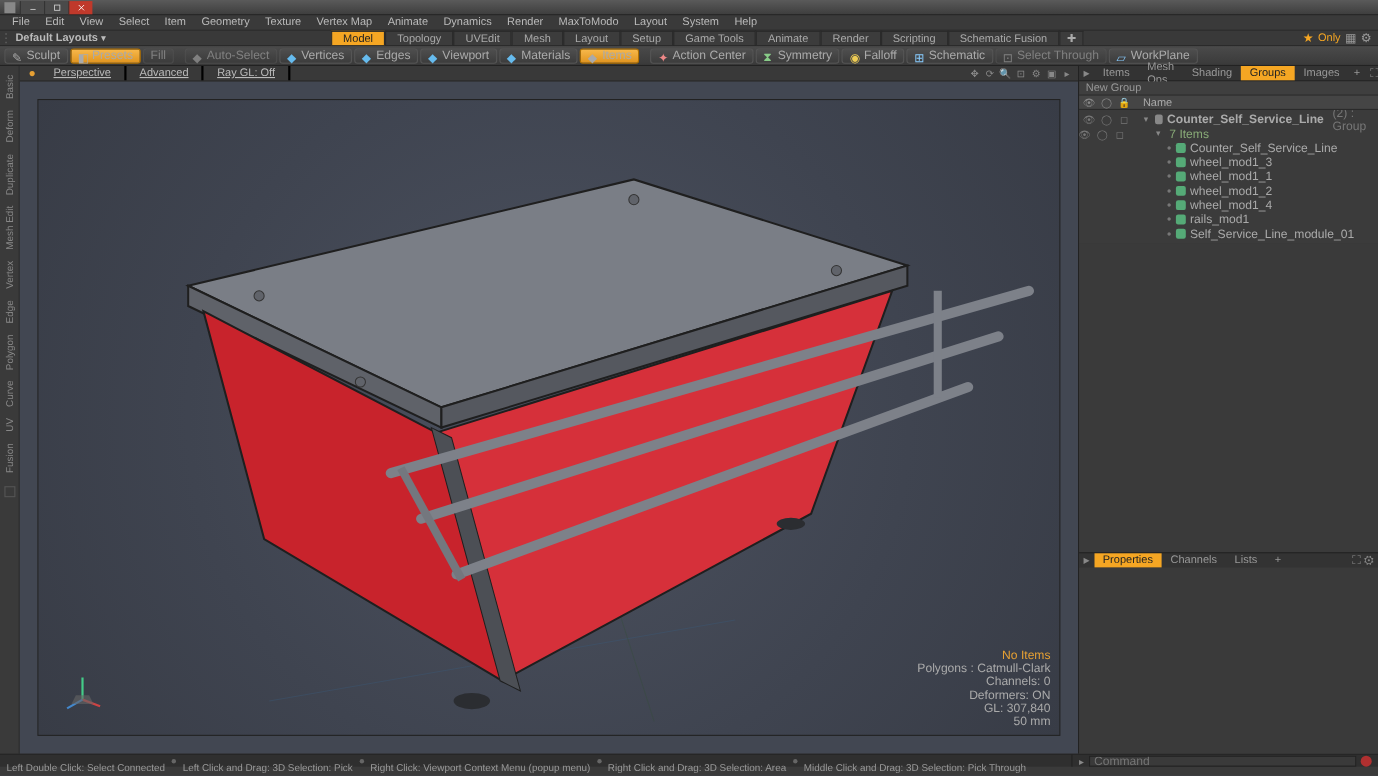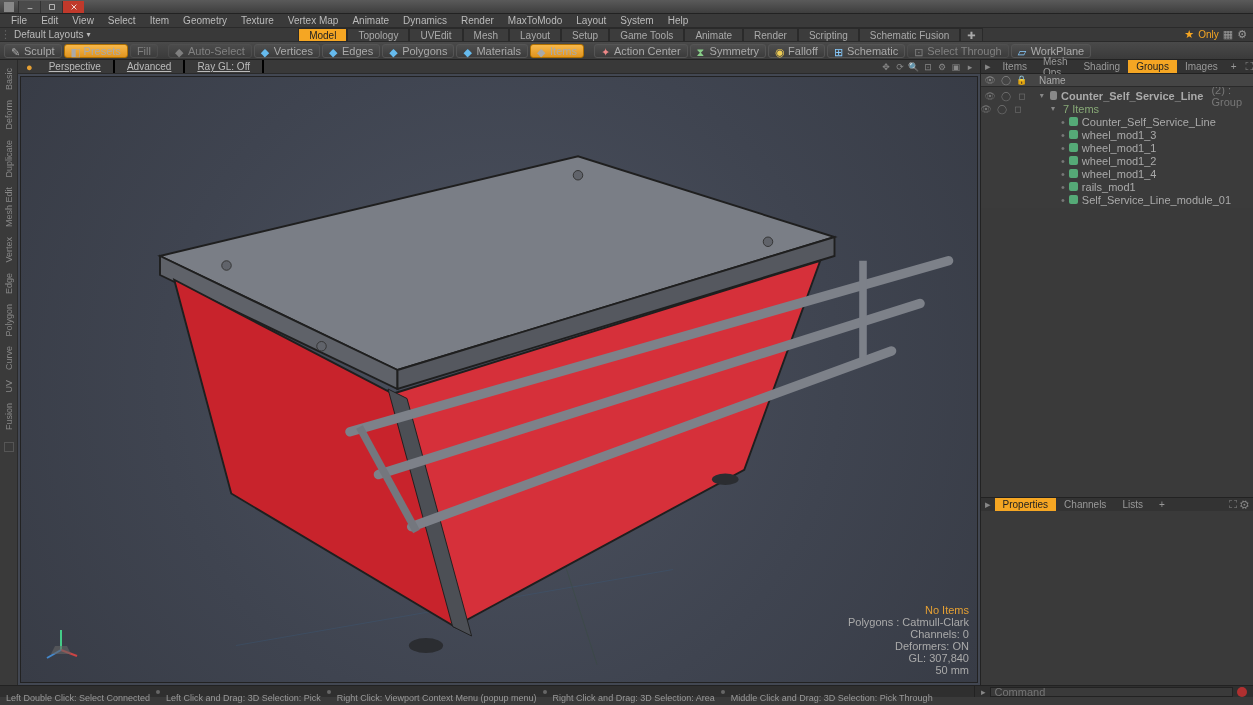--- a/index.html
+++ b/index.html
@@ -14,21 +14,21 @@
 .titlebar .winbtn.close { background: #c0392b; }
 .titlebar .winbtn svg { width: 8px; height: 8px; }
 
 
 .menubar { height: 14px; background: #3a3a3a; display: flex; align-items: center; padding: 0 4px; gap: 0; border-bottom: 1px solid #2a2a2a; }
 .menubar .mi { padding: 0 7px; color: #bbb; font-size: 10px; cursor: pointer; }
 
 
 .layoutbar { height: 14px; background: #393939; display: flex; align-items: center; border-bottom: 1px solid #2a2a2a; }
 .layoutbar .handle { width: 8px; text-align: center; color: #666; }
-.layoutbar .dropdown { padding: 0 6px; color: #bbb; font-size: 10px; display: flex; align-items: center; gap: 3px; }
+.layoutbar .dropdown { padding: 0 6px; color: #bbb; font-size: 10px; display: flex; align-items: center; gap: 3px; font-weight: bold; }
 .layoutbar .dropdown::after { content: "▾"; font-size: 8px; }
 .layoutbar .spacer { flex: 1; }
 .layoutbar .tabrow { display: flex; align-items: center; height: 100%; }
 .layoutbar .tab { padding: 0 10px; height: 100%; display: flex; align-items: center; color: #aaa; font-size: 10px; border: 1px solid #2a2a2a; border-bottom: none; background: #3c3c3c; cursor: pointer; }
 .layoutbar .tab.active { background: #f5a623; color: #222; }
 .layoutbar .tab.plus { padding: 0 6px; }
 .layoutbar .right { display: flex; align-items: center; gap: 4px; padding-right: 6px; }
 .layoutbar .only { color: #f5a623; font-size: 10px; text-align: right; }
 .layoutbar .star { color: #f5a623; font-size: 11px; }
 .layoutbar .gear { color: #999; }
@@ -48,21 +48,21 @@
 .leftstrip { width: 18px; background: #3a3a3a; display: flex; flex-direction: column; align-items: center; padding-top: 4px; gap: 2px; border-right: 1px solid #2a2a2a; }
 .leftstrip .vitem { writing-mode: vertical-rl; transform: rotate(180deg); font-size: 9px; color: #888; padding: 4px 0; cursor: pointer; }
 .leftstrip .vsq { width: 10px; height: 10px; border: 1px solid #555; margin-top: 6px; }
 
 
 .vpwrap { flex: 1; display: flex; flex-direction: column; background: #424752; position: relative; }
 .vptabs { height: 14px; background: #393939; display: flex; align-items: center; border-bottom: 1px solid #2a2a2a; padding-left: 8px; }
 .vptabs .vt { padding: 0 12px; font-size: 10px; color: #bbb; height: 100%; display: flex; align-items: center; border-right: 2px solid #000000; cursor: pointer; text-decoration: underline; }
 .vptabs .vicons { margin-left: auto; display: flex; gap: 2px; padding-right: 4px; }
 .vptabs .vicons span { width: 12px; height: 12px; display: flex; align-items: center; justify-content: center; color: #888; font-size: 9px; cursor: pointer; }
-.viewport { flex: 1; position: relative; background: radial-gradient(circle at 50% 50%, #4c5260 0%, #3f4450 60%, #383c46 100%); overflow: hidden; margin: 2px; border: 1px solid #222; padding-left: 44px; }
+.viewport { flex: 1; position: relative; background: radial-gradient(circle at 50% 50%, #4c5260 0%, #3f4450 60%, #383c46 100%); overflow: hidden; margin: 16px; border: 1px solid #222; padding-left: 44px; }
 .axisgizmo { position: absolute; left: 20px; bottom: 20px; width: 40px; height: 40px; }
 .vpstats { position: absolute; right: 8px; bottom: 6px; text-align: right; font-size: 10px; color: #999; line-height: 12px; }
 .vpstats .noitems { color: #e6a033; }
 
 
 .rightpanel { width: 273px; background: #393939; display: flex; flex-direction: column; border-left: 1px solid #222; }
 .rptabs { height: 14px; display: flex; align-items: center; background: #333; border-bottom: 1px solid #222; }
 .rptabs .rt { padding: 0 8px; font-size: 10px; color: #999; height: 100%; display: flex; align-items: center; cursor: pointer; }
 .rptabs .rt.active { background: #f5a623; color: #222; }
 .rptabs .rt.plus { padding: 0 5px; }
@@ -189,21 +189,21 @@
   <span class="tbtn">
       <span class="ticon" style="color:#6be">◆</span>
       <span>Vertices</span>
     </span>
   <span class="tbtn">
       <span class="ticon" style="color:#6be">◆</span>
       <span>Edges</span>
     </span>
   <span class="tbtn">
       <span class="ticon" style="color:#6be">◆</span>
-      <span>Polygons</span>
+      <span>Viewport</span>
     </span>
   <span class="tbtn">
       <span class="ticon" style="color:#6be">◆</span>
       <span>Materials</span>
     </span>
   <span class="tbtn orange">
       <span class="ticon">◆</span>
       <span>Items</span>
     </span>
   <div class="sep"></div>
@@ -323,20 +323,21 @@
     <div class="rptabs">
       <span style="padding:0 4px;color:#888">▸</span>
       <span class="rt">Items</span>
       <span class="rt">Mesh Ops</span>
       <span class="rt">Shading</span>
       <span class="rt active">Groups</span>
       <span class="rt">Images</span>
       <span class="rt plus">+</span>
       <span class="expand">⛶</span>
     </div>
+    <div class="rp-newgroup">New Group</div>
     <div class="rp-header">
       <span class="eye">👁</span>
       <span class="circ">◯</span>
       <span class="lock">🔒</span>
       <span class="namelbl">Name</span>
     </div>
     <div class="rp-tree" style="max-height:140px;flex:none">
       <div class="treerow bold">
         <span class="cols">
             <span>👁</span>

